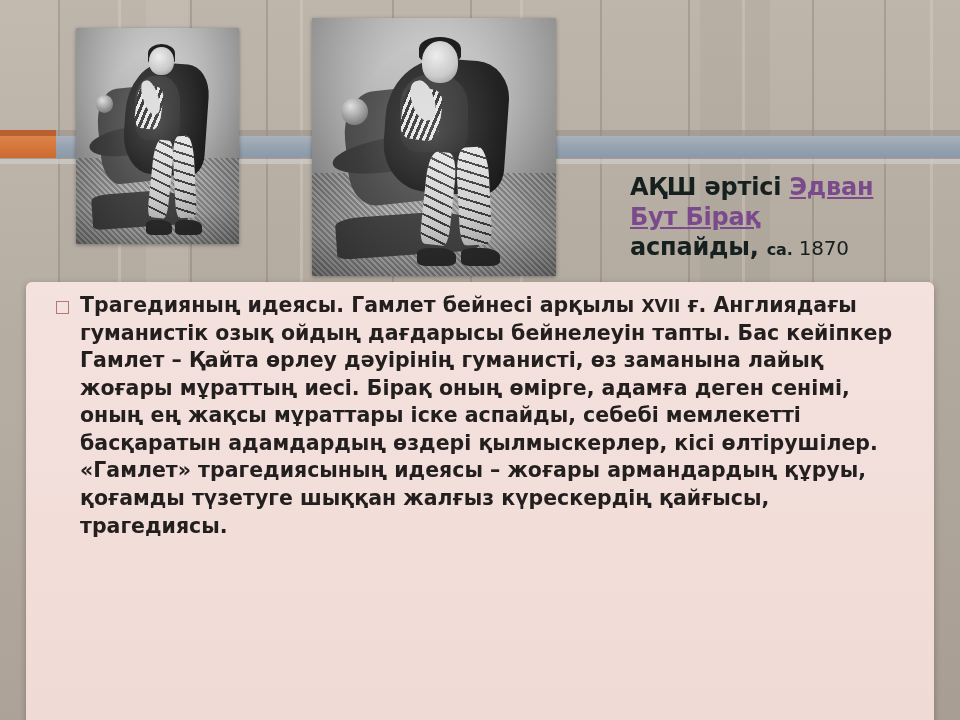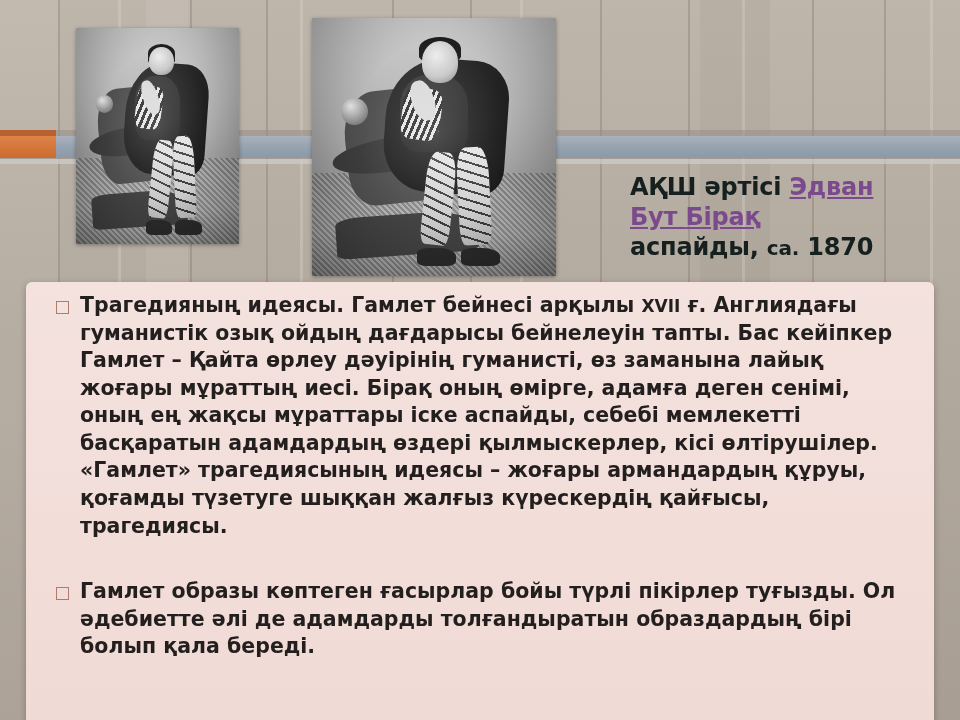--- a/index.html
+++ b/index.html
@@ -278,26 +278,26 @@
     line-height: 1.26;
     color: #15201f;
     font-weight: 700;
     letter-spacing: -0.2px;
   }
   #title-block .lnk {
     color: #7b4a8d;
     text-decoration: underline;
   }
   #title-block .small {
+    font-size: 16px;
+    font-weight: 700;
+  }
+  #title-block .nowt {
+    font-weight: 400;
     font-size: 20px;
-    font-weight: 700;
-  }
-  #title-block .nowt {
-    font-weight: 700;
-    font-size: 24px;
     text-align: center;
   }
 
   
   #panel {
     position: absolute;
     left: 26px;
     top: 282px;
     width: 908px;
     height: 498px;
@@ -435,20 +435,16 @@
     <span>аспайды</span><span>, </span><span class="small">ca.</span><span class="nowt"> </span><span class="nowt">1870</span>
   </div>
 
   <div id="panel">
 
     <div id="para1" class="bullet-row">
       <div class="bullet-mark"></div>
       <div class="bullet-text"><span>Трагедияның идеясы. Гамлет бейнесі арқылы </span><span class="smallcaps-xvii">XVII</span><span> ғ. Англиядағы гуманистік озық ойдың дағдарысы бейнелеуін тапты. Бас кейіпкер Гамлет – Қайта өрлеу дәуірінің гуманисті, өз заманына лайық жоғары мұраттың иесі. Бірақ оның өмірге, адамға деген сенімі, оның ең жақсы мұраттары іске аспайды, себебі мемлекетті басқаратын адамдардың өздері қылмыскерлер, кісі өлтірушілер. «Гамлет» трагедиясының идеясы – жоғары армандардың құруы, қоғамды түзетуге шыққан жалғыз күрескердің қайғысы, трагедиясы.</span></div>
     </div>
 
-    <div id="para2" class="bullet-row">
-      <div class="bullet-mark"></div>
-      <div class="bullet-text">Гамлет образы көптеген ғасырлар бойы түрлі пікірлер туғызды. Ол әдебиетте әлі де адамдарды толғандыратын образдардың бірі болып қала береді.</div>
-    </div>
 
   </div>
 
 </div>
 
 </body></html>

